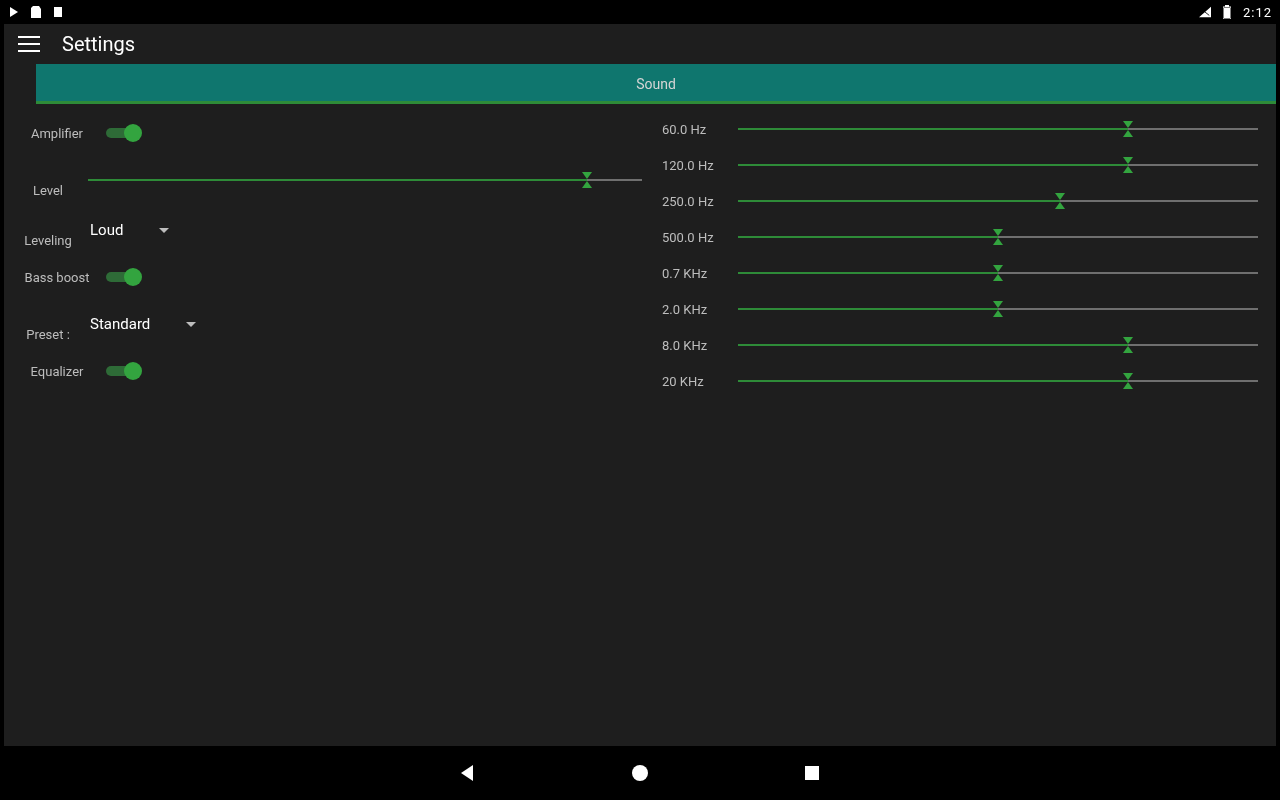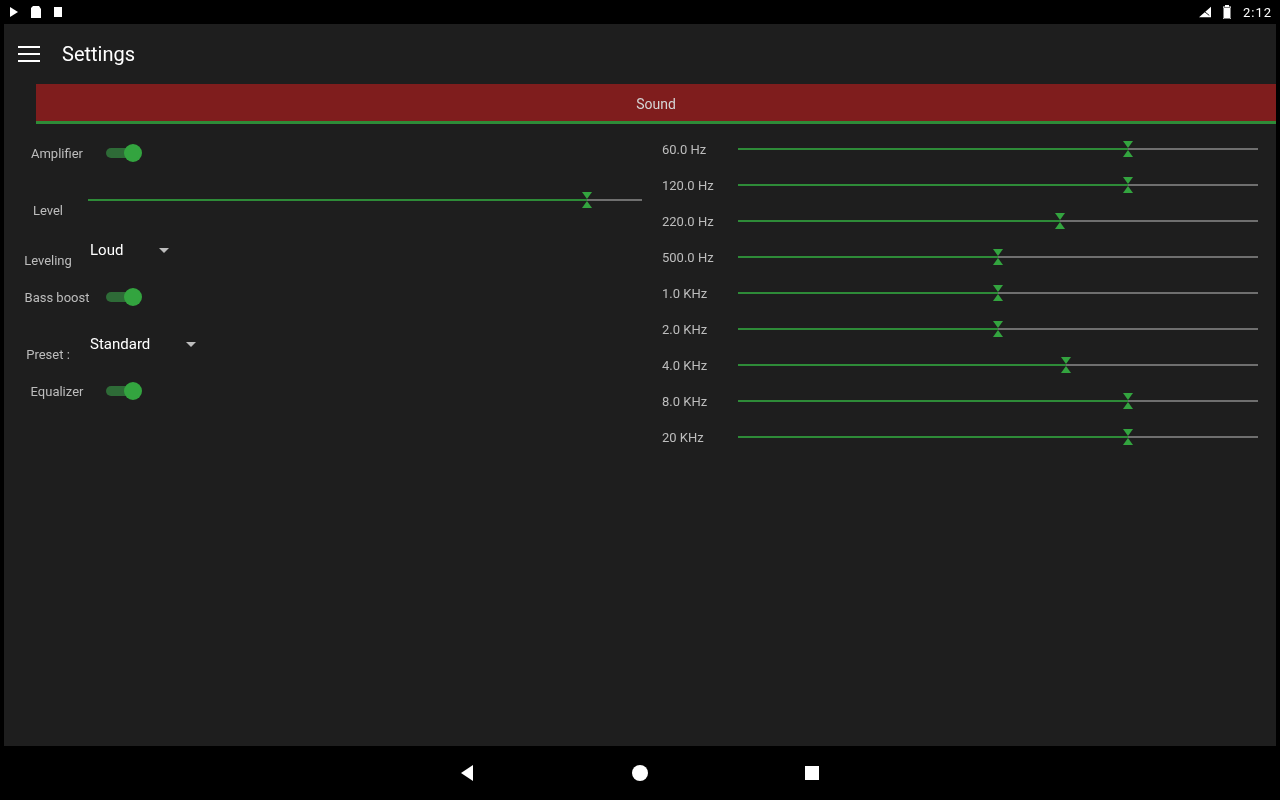--- a/index.html
+++ b/index.html
@@ -25,34 +25,34 @@
   .clock { font-size: 13px; letter-spacing: 1px; }
 
   .app {
     position: absolute;
     top: 24px; left: 4px; right: 4px; bottom: 54px;
     background: #1e1e1e;
     display: flex;
     flex-direction: column;
   }
   .app-bar {
-    height: 60px;
+    height: 40px;
     display: flex;
     align-items: center;
     padding: 0 14px;
     gap: 22px;
     color: #fff;
   }
   .hamburger { width: 22px; height: 16px; display: flex; flex-direction: column; justify-content: space-between; cursor: pointer; }
   .hamburger span { display: block; height: 2px; background: #fff; }
   .app-title { font-size: 20px; font-weight: 400; }
 
   .tab-strip {
     height: 40px;
-    background: #7f1d1d;
+    background: #0f766e;
     display: flex;
     align-items: center;
     justify-content: center;
     color: #d5d5d5;
     position: relative;
     margin-left: 32px;
   }
   .tab-underline {
     position: absolute;
     left: 0; right: 0; bottom: 0;
@@ -261,57 +261,49 @@
         </div>
         <div class="eq-row">
           <span class="eq-label">120.0 Hz</span>
           <div class="slider">
             <div class="slider-track-full"></div>
             <div class="slider-track-fill" style="width: 75%;"></div>
             <div class="slider-thumb" style="left: 75%;"></div>
           </div>
         </div>
         <div class="eq-row">
-          <span class="eq-label">220.0 Hz</span>
+          <span class="eq-label">250.0 Hz</span>
           <div class="slider">
             <div class="slider-track-full"></div>
             <div class="slider-track-fill" style="width: 62%;"></div>
             <div class="slider-thumb" style="left: 62%;"></div>
           </div>
         </div>
         <div class="eq-row">
           <span class="eq-label">500.0 Hz</span>
           <div class="slider">
             <div class="slider-track-full"></div>
             <div class="slider-track-fill" style="width: 50%;"></div>
             <div class="slider-thumb" style="left: 50%;"></div>
           </div>
         </div>
         <div class="eq-row">
-          <span class="eq-label">1.0 KHz</span>
+          <span class="eq-label">0.7 KHz</span>
           <div class="slider">
             <div class="slider-track-full"></div>
             <div class="slider-track-fill" style="width: 50%;"></div>
             <div class="slider-thumb" style="left: 50%;"></div>
           </div>
         </div>
         <div class="eq-row">
           <span class="eq-label">2.0 KHz</span>
           <div class="slider">
             <div class="slider-track-full"></div>
             <div class="slider-track-fill" style="width: 50%;"></div>
             <div class="slider-thumb" style="left: 50%;"></div>
-          </div>
-        </div>
-        <div class="eq-row">
-          <span class="eq-label">4.0 KHz</span>
-          <div class="slider">
-            <div class="slider-track-full"></div>
-            <div class="slider-track-fill" style="width: 63%;"></div>
-            <div class="slider-thumb" style="left: 63%;"></div>
           </div>
         </div>
         <div class="eq-row">
           <span class="eq-label">8.0 KHz</span>
           <div class="slider">
             <div class="slider-track-full"></div>
             <div class="slider-track-fill" style="width: 75%;"></div>
             <div class="slider-thumb" style="left: 75%;"></div>
           </div>
         </div>

